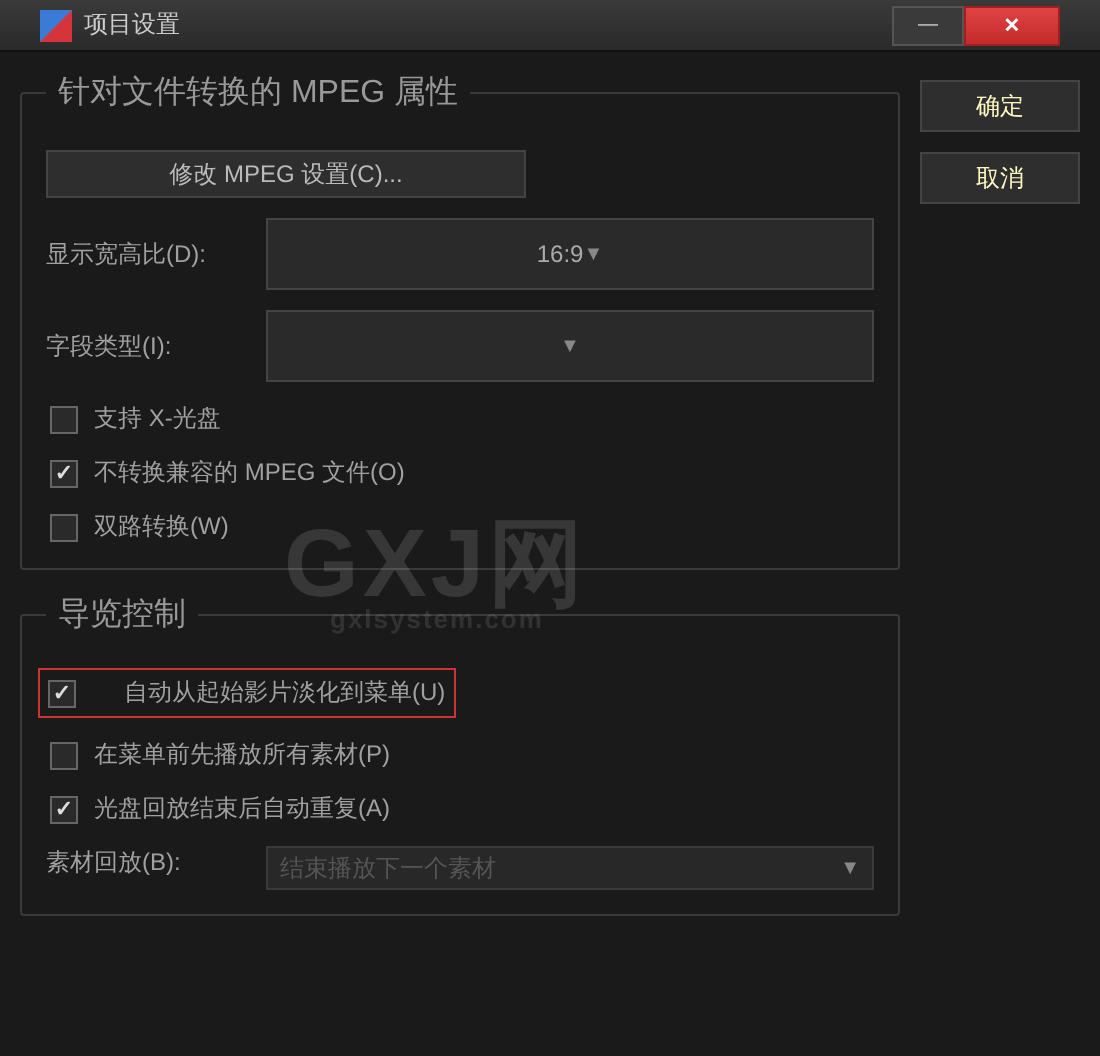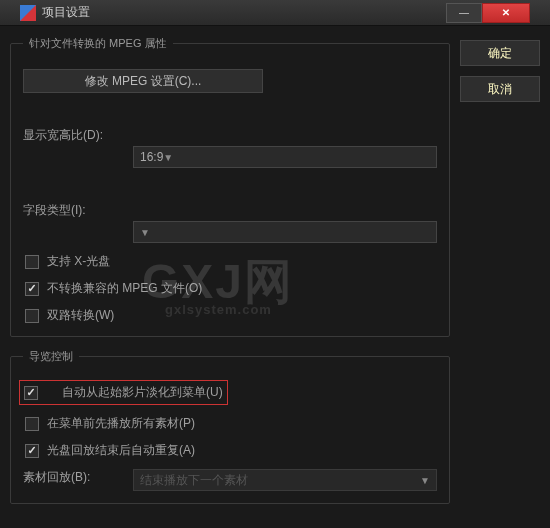--- a/index.html
+++ b/index.html
@@ -81,21 +81,21 @@
       cursor: pointer;
     }
     fieldset {
       border: 1px solid #3a3a3a;
       padding: 10px 12px 12px 12px;
       border-radius: 2px;
     }
     legend {
       padding: 0 6px;
       color: #999;
-      font-size: 11px;
+      font-size: 16px;
     }
     .info-box {
       background: #252525;
       border: 1px solid #3a3a3a;
       padding: 8px 10px;
       height: 120px;
       color: #888;
       line-height: 1.6;
       font-size: 11px;
     }
@@ -115,30 +115,29 @@
       display: flex;
       align-items: center;
       margin-top: 10px;
       gap: 10px;
     }
     .row-label {
       width: 100px;
     }
     .select {
       flex: 1;
-      height: 22px;
+      height: 36px;
       background: #2a2a2a;
       border: 1px solid #444;
       display: flex;
       align-items: center;
-      justify-content: flex-start;
+      justify-content: center;
       padding: 0 6px;
       color: #aaa;
       cursor: pointer;
-      margin-top: 43px;
     }
     .select-arrow {
       color: #888;
       font-size: 10px;
     }
     .checkbox-row {
       display: flex;
       align-items: center;
       gap: 8px;
       margin-top: 10px;

